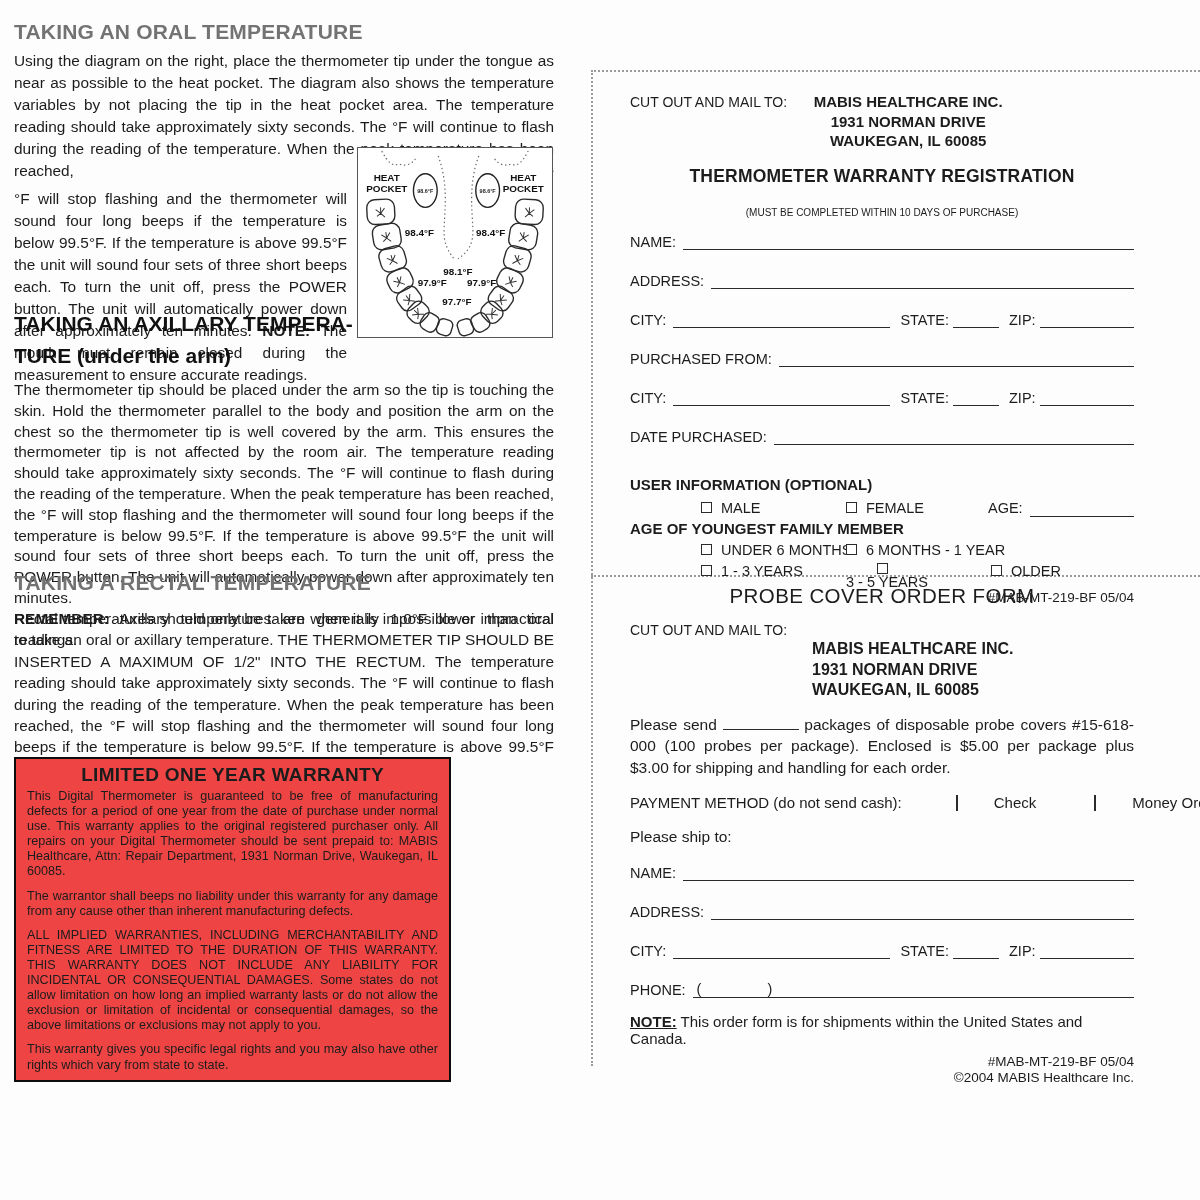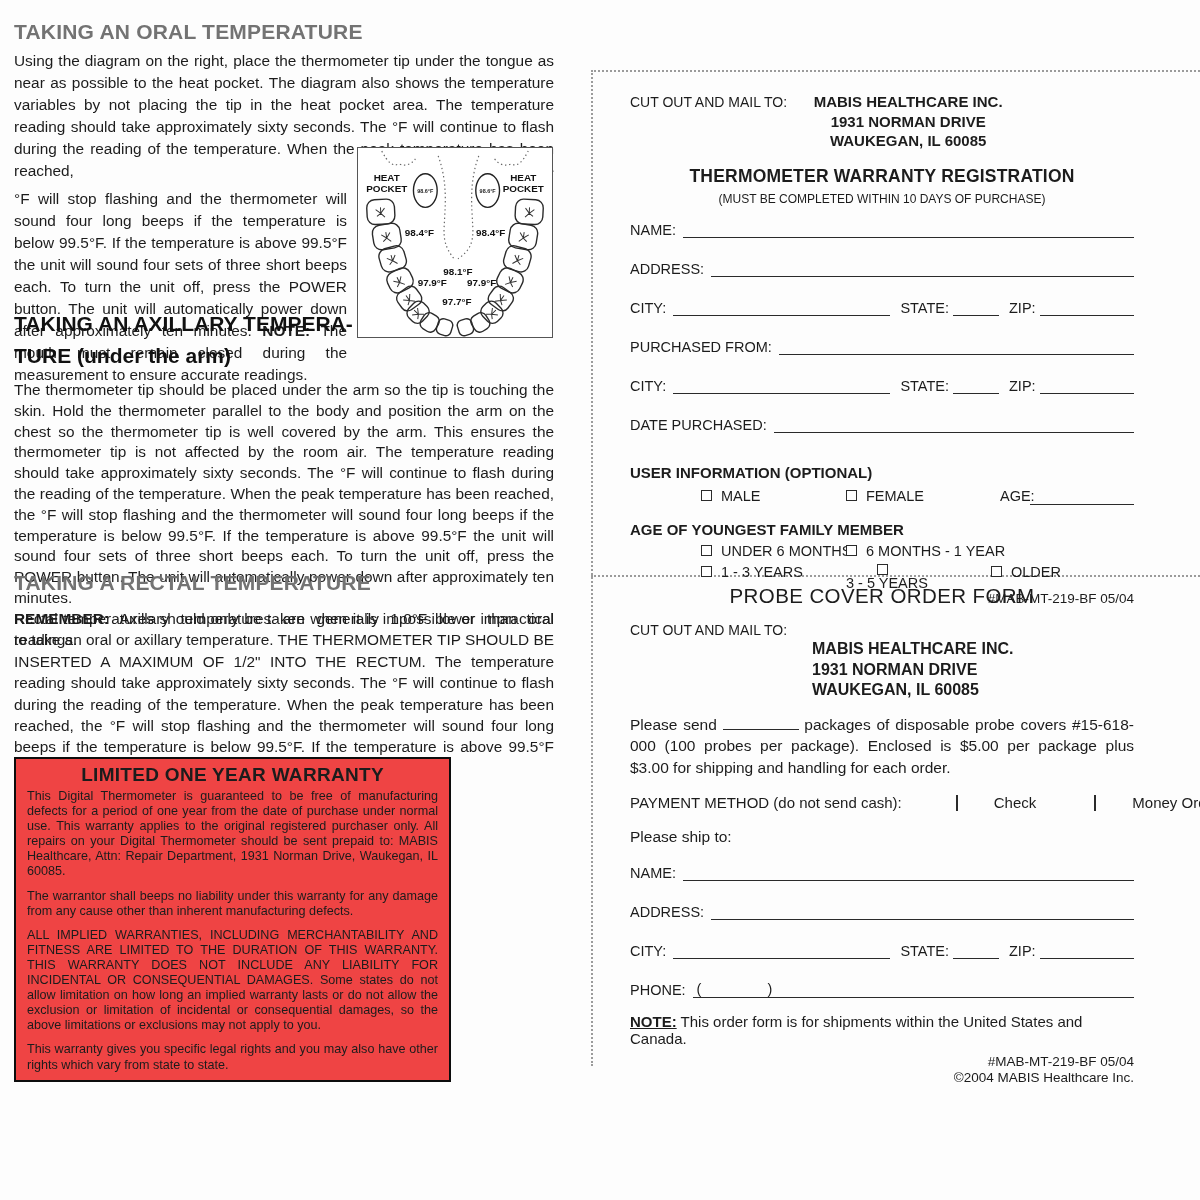--- a/index.html
+++ b/index.html
@@ -36,21 +36,21 @@
   
   .cut-h { position:absolute; border-top:2px dotted #9b9b9b; height:0; }
   .cut-v { position:absolute; border-left:2px dotted #9b9b9b; width:0; }
 
   
   .form-block { position:absolute; left:630px; width:504px; }
   .mailto-row { display:flex; align-items:flex-start; }
   .mailto-label { font-size:14px; padding-top:2px; white-space:nowrap; }
   .company-ctr { width:190px; margin-left:26px; text-align:center; font-size:15px; font-weight:bold; line-height:19.5px; }
   .reg-title { margin-top:15px; text-align:center; font-size:17.5px; font-weight:bold; letter-spacing:.2px; }
-  .reg-sub { margin-top:5px; text-align:center; font-size:12px; }
+  .reg-sub { margin-top:20px; text-align:center; font-size:10px; }
 
   .frow { display:flex; align-items:flex-end; font-size:14.5px; margin-top:20px; height:19px; white-space:nowrap; }
   .frow .lbl { padding-right:7px; }
   .frow .lbl2 { padding:0 4px 0 10px; }
   .fill { border-bottom:1.7px solid #2a2a2a; height:17px; }
   .grow1 { flex:1; }
   .grow2 { flex:2.3; }
   .wshort { width:46px; }
 
   .subhead { font-size:15px; font-weight:bold; margin-top:0; }
@@ -210,27 +210,27 @@
     <div class="subhead" style="margin-top:31px;">USER INFORMATION (OPTIONAL)</div>
     <div class="optrow" style="margin-top:7px;">
       <span class="opt" style="left:71px;">
           <span class="cb"></span>
           <span>MALE</span>
         </span>
       <span class="opt" style="left:216px;">
           <span class="cb"></span>
           <span>FEMALE</span>
         </span>
-      <span class="opt" style="left:370px;">AGE:</span>
+      <span class="opt" style="left:358px;">AGE:</span>
       <span class="agefill" style="left:400px;">
           <span class="fill grow1"></span>
         </span>
     </div>
 
-    <div class="subhead" style="margin-top:16px;">AGE OF YOUNGEST FAMILY MEMBER</div>
+    <div class="subhead" style="margin-top:3px;">AGE OF YOUNGEST FAMILY MEMBER</div>
     <div class="optrow" style="margin-top:5px;">
       <span class="opt" style="left:71px;">
           <span class="cb"></span>
           <span>UNDER 6 MONTHS</span>
         </span>
       <span class="opt" style="left:216px;">
           <span class="cb"></span>
           <span>6 MONTHS - 1 YEAR</span>
         </span>
     </div>

